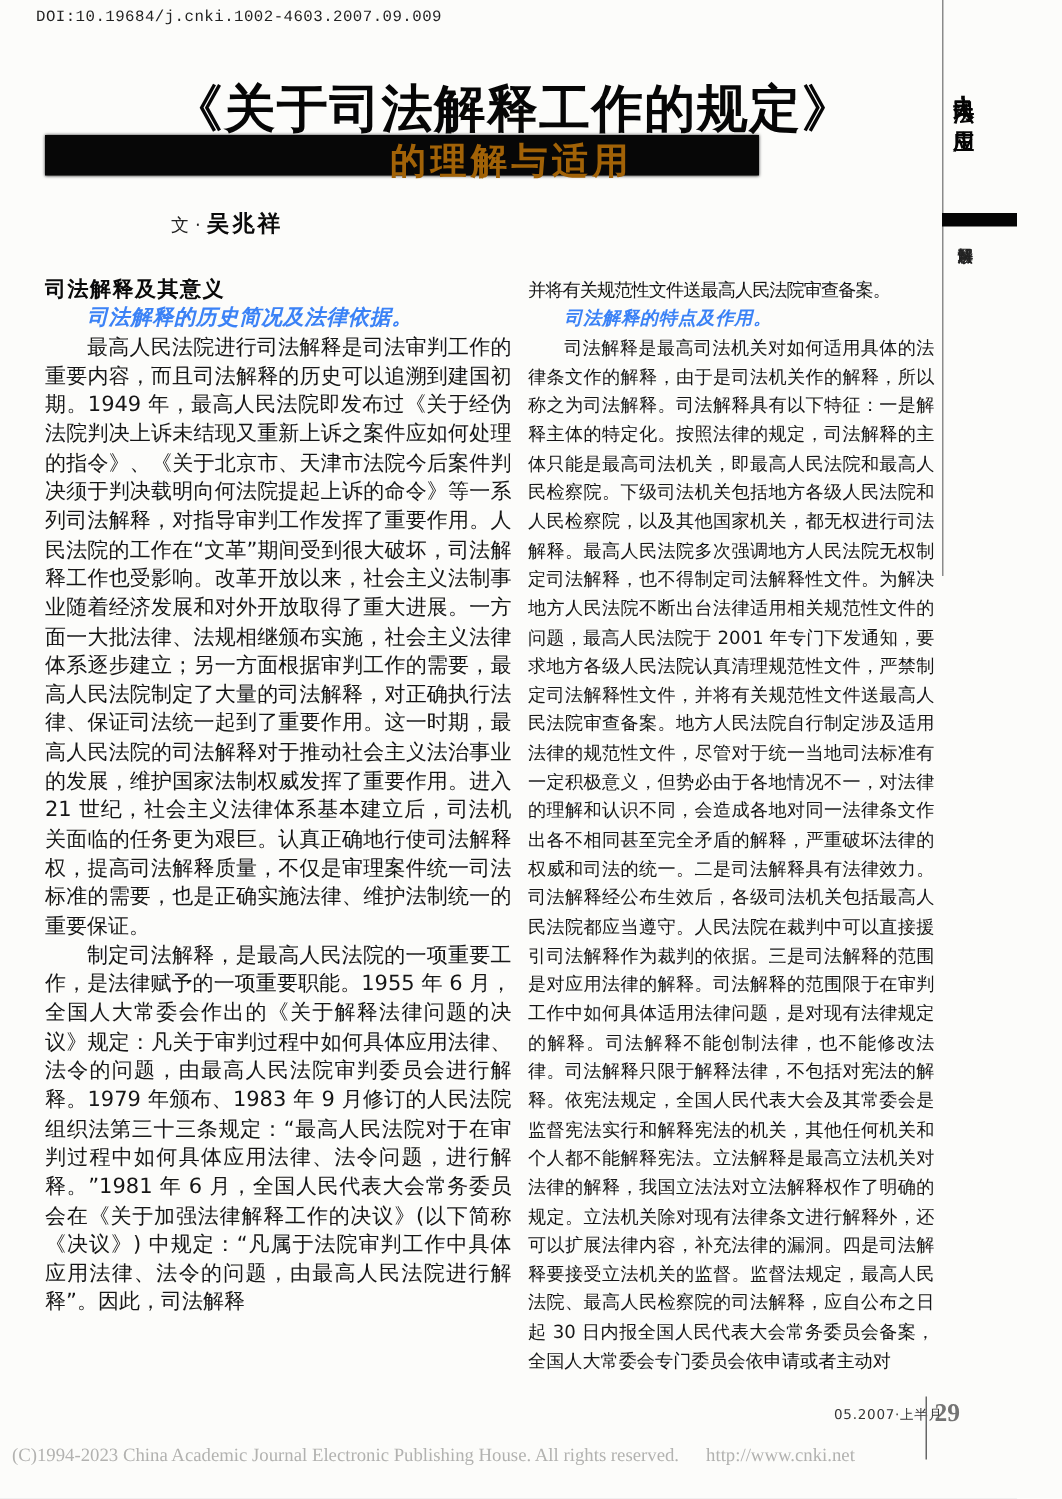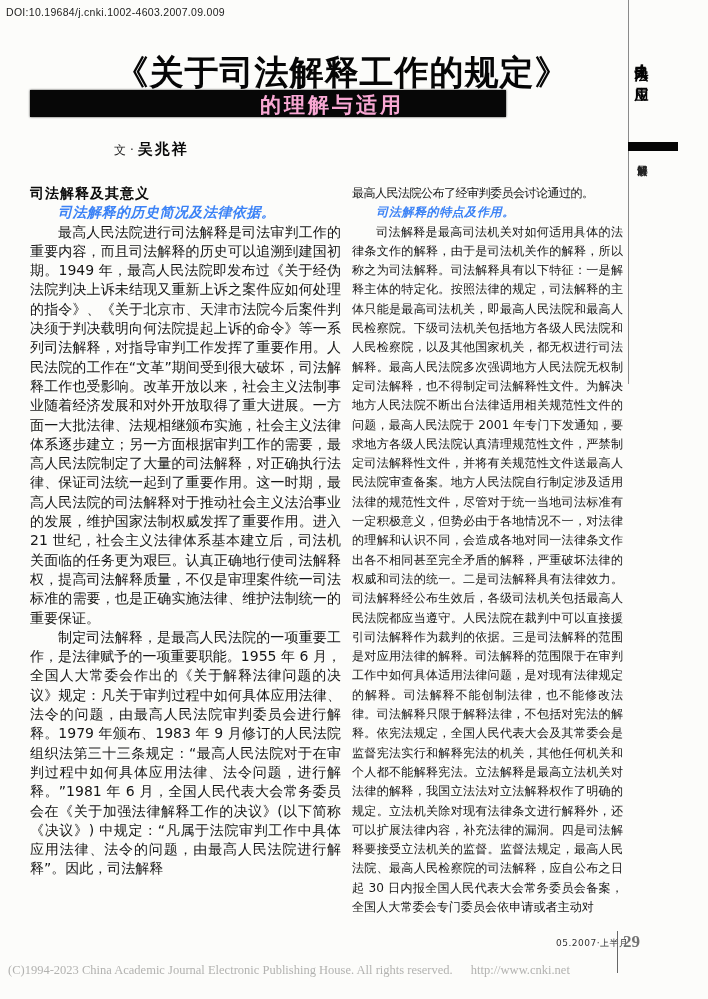--- a/index.html
+++ b/index.html
@@ -3,38 +3,38 @@
 <meta charset="utf-8">
 <style>
   html,body{margin:0;padding:0;background:#e8e8e8;}
   .page{
     position:relative;width:708px;height:999px;margin:0 auto;
     background:#fcfcfa;overflow:hidden;
     font-family:"DejaVu Sans","Liberation Sans",sans-serif;
     color:#1c1c1c;
   }
   .doi{
-    position:absolute;left:6px;top:6px;
-    font-family:Liberation Sans, sans-serif;
+    position:absolute;left:24px;top:6px;
+    font-family:Liberation Mono, monospace;
     font-size:10.5px;letter-spacing:.3px;color:#222;
   }
   .title1{
     position:absolute;left:0;top:50px;width:590px;text-align:center;
     font-family:"Liberation Serif","DejaVu Serif",serif;
     font-size:34px;font-weight:bold;letter-spacing:1px;color:#060606;
     white-space:nowrap;
     padding-left:47px;
   }
   .title-bar{
     position:absolute;left:30px;top:90px;width:476px;height:27px;
     background:#070707;box-shadow:0 0 2px #333;
   }
   .title2{
     position:absolute;left:230px;top:1px;
-    color:#f9a8d4;font-size:21px;font-weight:bold;letter-spacing:3px;
+    color:#a16207;font-size:24px;font-weight:bold;letter-spacing:3px;
     font-family:"DejaVu Sans",sans-serif;white-space:nowrap;
   }
   .author{position:absolute;left:114px;top:139px;white-space:nowrap;}
   .author-prefix{font-size:12px;color:#222;}
   .author-dot{font-size:12px;margin:0 4px;color:#222;}
   .author-name{font-size:15px;font-weight:bold;letter-spacing:2px;color:#0a0a0a;}
 
   .col{position:absolute;top:184px;text-align:justify;color:#161616;}
   .col p,.col h3{margin:0;padding:0;}
   .col-left{left:30px;width:311px;font-size:14px;line-height:19.3px;}
@@ -99,21 +99,21 @@
   </div>
 
   <div class="col col-left">
     <h3 class="sec-heading">司法解释及其意义</h3>
     <p class="sub-heading">司法解释的历史简况及法律依据。</p>
     <p class="body-p indent">最高人民法院进行司法解释是司法审判工作的重要内容，而且司法解释的历史可以追溯到建国初期。1949 年，最高人民法院即发布过《关于经伪法院判决上诉未结现又重新上诉之案件应如何处理的指令》、《关于北京市、天津市法院今后案件判决须于判决载明向何法院提起上诉的命令》等一系列司法解释，对指导审判工作发挥了重要作用。人民法院的工作在“文革”期间受到很大破坏，司法解释工作也受影响。改革开放以来，社会主义法制事业随着经济发展和对外开放取得了重大进展。一方面一大批法律、法规相继颁布实施，社会主义法律体系逐步建立；另一方面根据审判工作的需要，最高人民法院制定了大量的司法解释，对正确执行法律、保证司法统一起到了重要作用。这一时期，最高人民法院的司法解释对于推动社会主义法治事业的发展，维护国家法制权威发挥了重要作用。进入 21 世纪，社会主义法律体系基本建立后，司法机关面临的任务更为艰巨。认真正确地行使司法解释权，提高司法解释质量，不仅是审理案件统一司法标准的需要，也是正确实施法律、维护法制统一的重要保证。</p>
     <p class="body-p indent">制定司法解释，是最高人民法院的一项重要工作，是法律赋予的一项重要职能。1955 年 6 月，全国人大常委会作出的《关于解释法律问题的决议》规定：凡关于审判过程中如何具体应用法律、法令的问题，由最高人民法院审判委员会进行解释。1979 年颁布、1983 年 9 月修订的人民法院组织法第三十三条规定：“最高人民法院对于在审判过程中如何具体应用法律、法令问题，进行解释。”1981 年 6 月，全国人民代表大会常务委员会在《关于加强法律解释工作的决议》(以下简称《决议》) 中规定：“凡属于法院审判工作中具体应用法律、法令的问题，由最高人民法院进行解释”。因此，司法解释</p>
   </div>
 
   <div class="col col-right">
-    <p class="body-p tight">最高人民法院公布了经审判委员会讨论通过的。</p>
+    <p class="body-p tight">并将有关规范性文件送最高人民法院审查备案。</p>
     <p class="sub-heading">司法解释的特点及作用。</p>
     <p class="body-p indent">司法解释是最高司法机关对如何适用具体的法律条文作的解释，由于是司法机关作的解释，所以称之为司法解释。司法解释具有以下特征：一是解释主体的特定化。按照法律的规定，司法解释的主体只能是最高司法机关，即最高人民法院和最高人民检察院。下级司法机关包括地方各级人民法院和人民检察院，以及其他国家机关，都无权进行司法解释。最高人民法院多次强调地方人民法院无权制定司法解释，也不得制定司法解释性文件。为解决地方人民法院不断出台法律适用相关规范性文件的问题，最高人民法院于 2001 年专门下发通知，要求地方各级人民法院认真清理规范性文件，严禁制定司法解释性文件，并将有关规范性文件送最高人民法院审查备案。地方人民法院自行制定涉及适用法律的规范性文件，尽管对于统一当地司法标准有一定积极意义，但势必由于各地情况不一，对法律的理解和认识不同，会造成各地对同一法律条文作出各不相同甚至完全矛盾的解释，严重破坏法律的权威和司法的统一。二是司法解释具有法律效力。司法解释经公布生效后，各级司法机关包括最高人民法院都应当遵守。人民法院在裁判中可以直接援引司法解释作为裁判的依据。三是司法解释的范围是对应用法律的解释。司法解释的范围限于在审判工作中如何具体适用法律问题，是对现有法律规定的解释。司法解释不能创制法律，也不能修改法律。司法解释只限于解释法律，不包括对宪法的解释。依宪法规定，全国人民代表大会及其常委会是监督宪法实行和解释宪法的机关，其他任何机关和个人都不能解释宪法。立法解释是最高立法机关对法律的解释，我国立法法对立法解释权作了明确的规定。立法机关除对现有法律条文进行解释外，还可以扩展法律内容，补充法律的漏洞。四是司法解释要接受立法机关的监督。监督法规定，最高人民法院、最高人民检察院的司法解释，应自公布之日起 30 日内报全国人民代表大会常务委员会备案，全国人大常委会专门委员会依申请或者主动对</p>
   </div>
 
   <div class="side-rule"></div>
   <div class="side-journal">人民司法·应用</div>
   <div class="side-black-bar"></div>
   <div class="side-column-name">司法解释解读</div>
 
   <div class="issue">05.2007·上半月</div>

